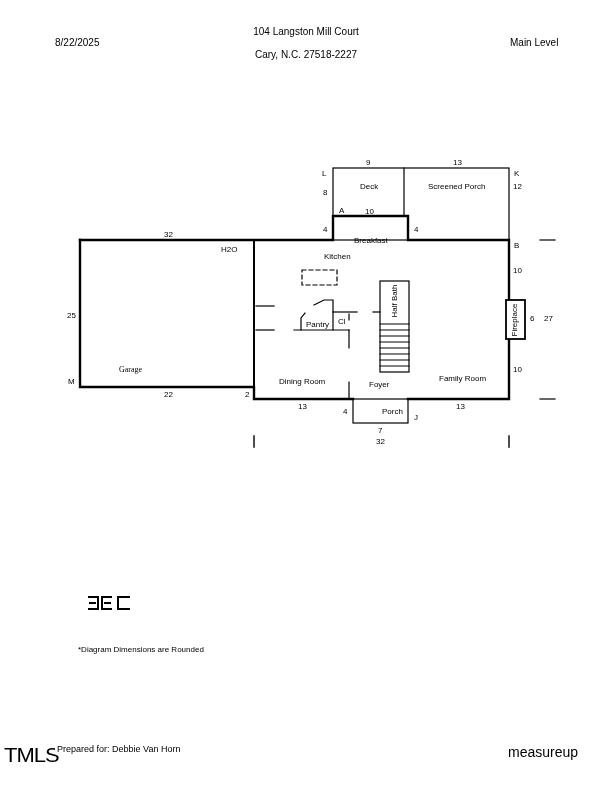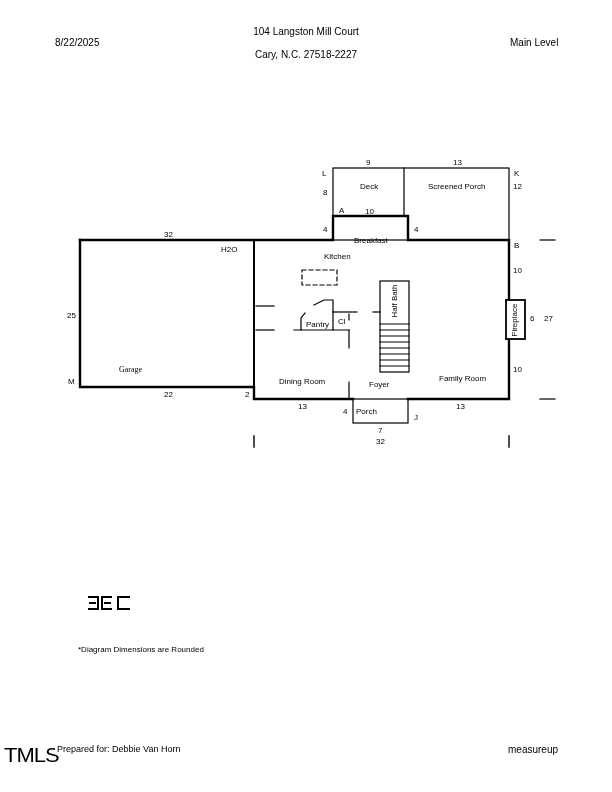--- a/index.html
+++ b/index.html
@@ -83,21 +83,21 @@
 <div class="lbl" style="left:285px;top:253px;margin-left:39px;">Kitchen</div>
 <div class="lbl" style="left:221px;top:246px;">H2O</div>
 <div class="lbl" style="left:119px;top:366px;font-family:Liberation Serif, serif;">Garage</div>
 <div class="lbl" style="left:306px;top:321px;">Pantry</div>
 <div class="lbl" style="left:338px;top:318px;">Cl</div>
 <div class="lbl vert" style="left:375px;top:297px;width:40px;text-align:center;">Half Bath</div>
 <div class="lbl vert" style="left:495px;top:316px;width:40px;text-align:center;">Fireplace</div>
 <div class="lbl" style="left:279px;top:378px;">Dining Room</div>
 <div class="lbl" style="left:369px;top:381px;">Foyer</div>
 <div class="lbl" style="left:439px;top:375px;">Family Room</div>
-<div class="lbl" style="left:356px;top:408px;">Porch</div>
+<div class="lbl" style="left:382px;top:408px;">Porch</div>
 
 <div class="lbl" style="left:322px;top:170px;">L</div>
 <div class="lbl" style="left:514px;top:170px;">K</div>
 <div class="lbl" style="left:339px;top:207px;">A</div>
 <div class="lbl" style="left:514px;top:242px;">B</div>
 <div class="lbl" style="left:68px;top:378px;">M</div>
 <div class="lbl" style="left:414px;top:414px;">J</div>
 
 <div class="dim" style="left:366px;top:159px;">9</div>
 <div class="dim" style="left:453px;top:159px;">13</div>
@@ -116,13 +116,13 @@
 <div class="dim" style="left:513px;top:366px;">10</div>
 <div class="dim" style="left:298px;top:403px;">13</div>
 <div class="dim" style="left:343px;top:408px;">4</div>
 <div class="dim" style="left:378px;top:427px;">7</div>
 <div class="dim" style="left:456px;top:403px;">13</div>
 <div class="dim" style="left:376px;top:438px;">32</div>
 
 <div class="t" style="left:78px;top:646px;font-size:8px;">*Diagram Dimensions are Rounded</div>
 <div class="t" style="left:4px;top:744px;font-size:22px;letter-spacing:-1px;font-weight:300;transform:scaleY(0.95);">TMLS</div>
 <div class="t" style="left:55px;top:745px;font-size:9px;background:#fff;padding-left:2px;">Prepared for: Debbie Van Horn</div>
-<div class="t" style="left:508px;top:745px;font-size:10px;">measureup</div>
+<div class="t" style="left:508px;top:745px;font-size:14px;">measureup</div>
 
 </body></html>

